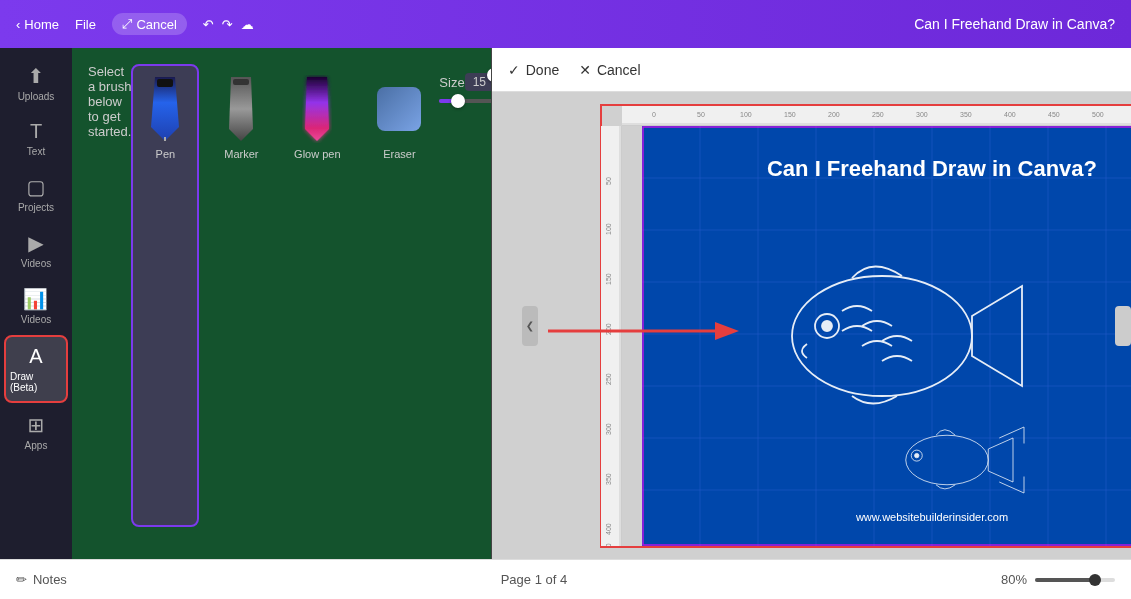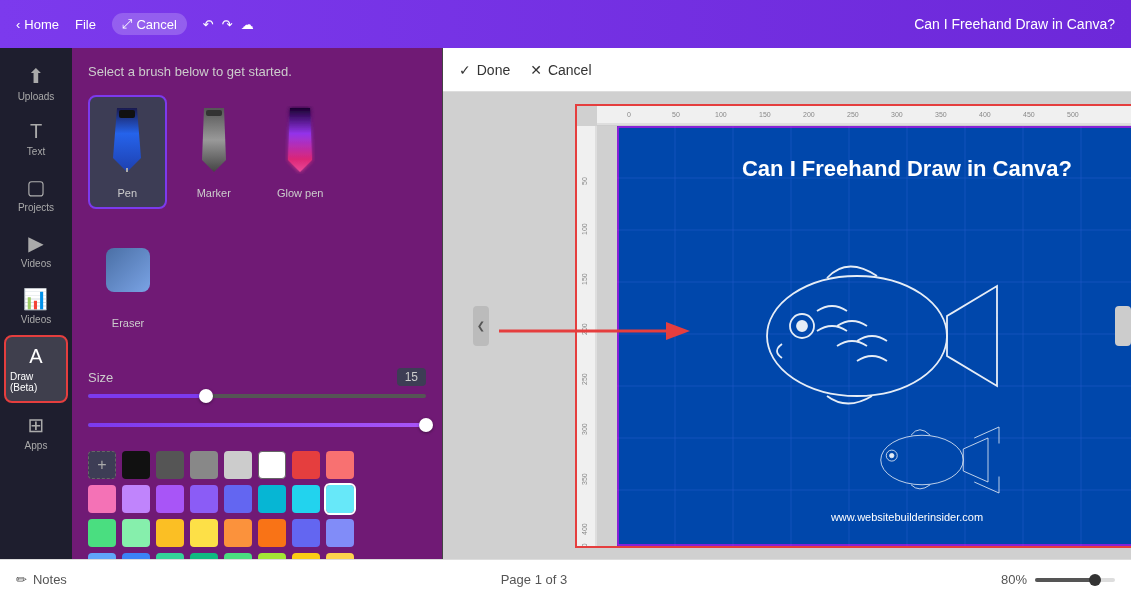--- a/index.html
+++ b/index.html
@@ -49,24 +49,23 @@
       cursor: pointer;
       color: #aaa;
       font-size: 10px;
       gap: 3px;
     }
     .sidebar-icon-item.active { background: rgba(255,255,255,0.15); color: white; border: 2px solid #e53e3e; }
     .sidebar-icon-item .icon-shape { font-size: 20px; }
 
     
     .panel {
-      width: 371px;
-      background: #701a75;
-      display: flex;
-      flex-direction: column;
+      width: 420px;
+      background: #14532d;
+      display: flex;
       padding: 16px;
       flex-shrink: 0;
       overflow-y: auto;
       border-right: 1px solid #444;
     }
     .panel-title { color: #ccc; font-size: 13px; margin-bottom: 16px; }
 
     
     .brush-grid {
       display: grid;
@@ -76,21 +75,21 @@
     }
     .brush-item {
       display: flex;
       flex-direction: column;
       align-items: center;
       padding: 8px 4px;
       border-radius: 8px;
       cursor: pointer;
       color: #ccc;
       font-size: 11px;
-      gap: 12px;
+      gap: 4px;
       border: 2px solid transparent;
     }
     .brush-item.selected { border-color: #7c3aed; background: #3d3d55; }
     .brush-icon { width: 56px; height: 70px; display: flex; align-items: center; justify-content: center; }
     
     .eraser-row {
       display: flex;
       margin-bottom: 20px;
     }
 
@@ -576,21 +575,21 @@
       <div class="scroll-handle"></div>
     </div>
   </div>
 </div>
 
 <div class="bottom-bar">
   <div class="notes-btn">
     <span>✏</span>
     <span>Notes</span>
   </div>
-  <div class="page-info">Page 1 of 3</div>
+  <div class="page-info">Page 1 of 4</div>
   <div class="zoom-control">
     <span>80%</span>
     <div class="zoom-slider-track">
       <div class="zoom-slider-fill"></div>
       <div class="zoom-slider-thumb"></div>
     </div>
   </div>
 </div>
 
 </body></html>

